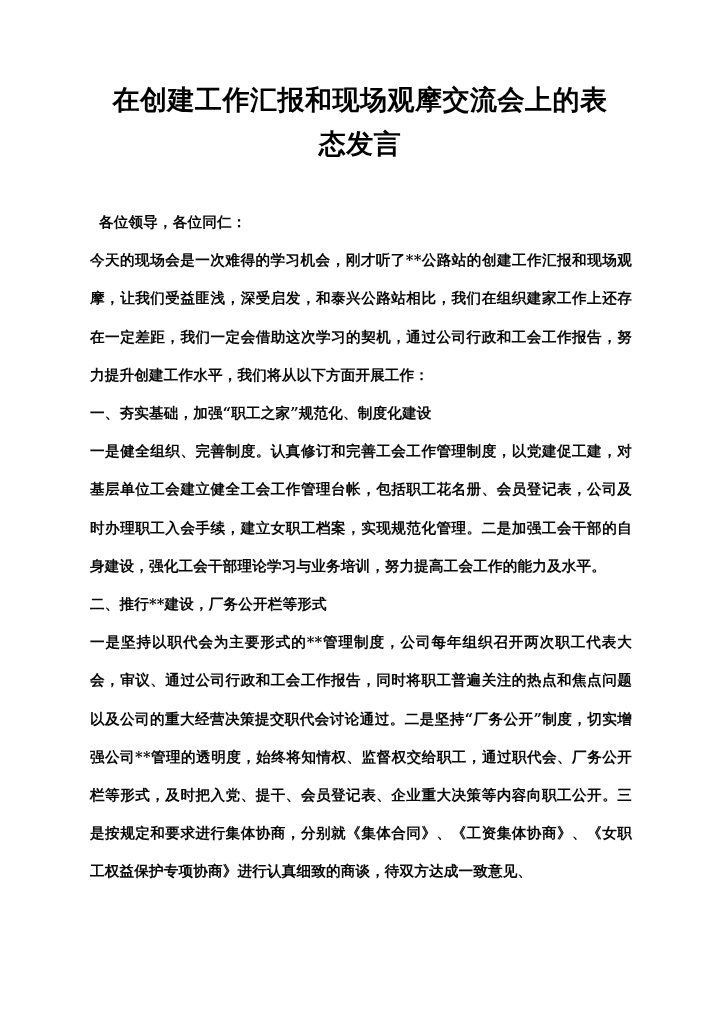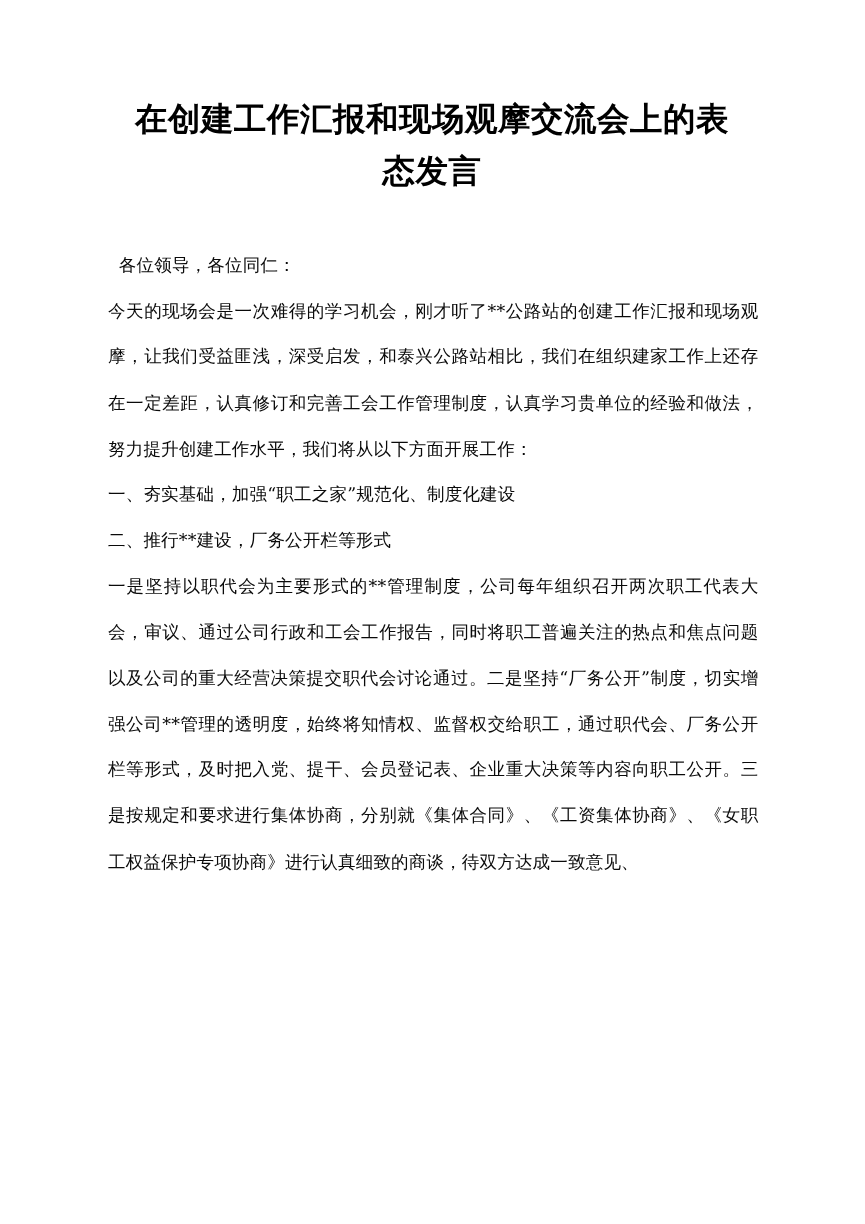--- a/index.html
+++ b/index.html
@@ -44,43 +44,45 @@
   }
   .para {
     margin: 0;
     font-size: 14.6px;
     line-height: 38.2px;
     text-align: justify;
     text-justify: inter-ideograph;
     letter-spacing: 0.15px;
     color: #0a0a0a;
     white-space: normal;
+    font-weight: bold;
   }
   .para.salutation {
     text-indent: 9px;
   }
   .para.heading {
-    font-weight: 400;
+    font-weight: 700;
   }
 </style>
 </head>
 <body>
 
 <div class="page">
 
   <h1 class="doc-title">在创建工作汇报和现场观摩交流会上的表态发言</h1>
 
   <div class="body-block">
 
     <p class="para salutation">各位领导，各位同仁：</p>
 
-    <p class="para">今天的现场会是一次难得的学习机会，刚才听了**公路站的创建工作汇报和现场观摩，让我们受益匪浅，深受启发，和泰兴公路站相比，我们在组织建家工作上还存在一定差距，认真修订和完善工会工作管理制度，认真学习贵单位的经验和做法，努力提升创建工作水平，我们将从以下方面开展工作：</p>
+    <p class="para">今天的现场会是一次难得的学习机会，刚才听了**公路站的创建工作汇报和现场观摩，让我们受益匪浅，深受启发，和泰兴公路站相比，我们在组织建家工作上还存在一定差距，我们一定会借助这次学习的契机，通过公司行政和工会工作报告，努力提升创建工作水平，我们将从以下方面开展工作：</p>
 
     <p class="para heading">一、夯实基础，加强“职工之家”规范化、制度化建设</p>
 
+    <p class="para">一是健全组织、完善制度。认真修订和完善工会工作管理制度，以党建促工建，对基层单位工会建立健全工会工作管理台帐，包括职工花名册、会员登记表，公司及时办理职工入会手续，建立女职工档案，实现规范化管理。二是加强工会干部的自身建设，强化工会干部理论学习与业务培训，努力提高工会工作的能力及水平。</p>
 
     <p class="para heading">二、推行**建设，厂务公开栏等形式</p>
 
     <p class="para">一是坚持以职代会为主要形式的**管理制度，公司每年组织召开两次职工代表大会，审议、通过公司行政和工会工作报告，同时将职工普遍关注的热点和焦点问题以及公司的重大经营决策提交职代会讨论通过。二是坚持“厂务公开”制度，切实增强公司**管理的透明度，始终将知情权、监督权交给职工，通过职代会、厂务公开栏等形式，及时把入党、提干、会员登记表、企业重大决策等内容向职工公开。三是按规定和要求进行集体协商，分别就《集体合同》、《工资集体协商》、《女职工权益保护专项协商》进行认真细致的商谈，待双方达成一致意见、</p>
 
   </div>
 
 </div>
 
 </body></html>

